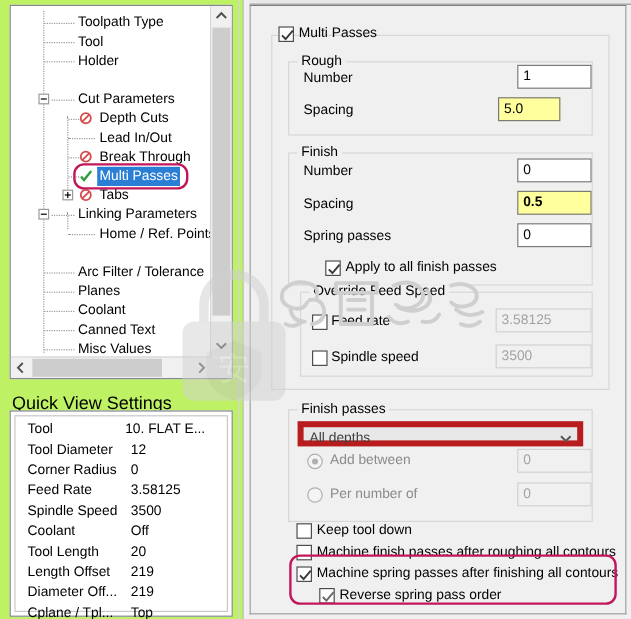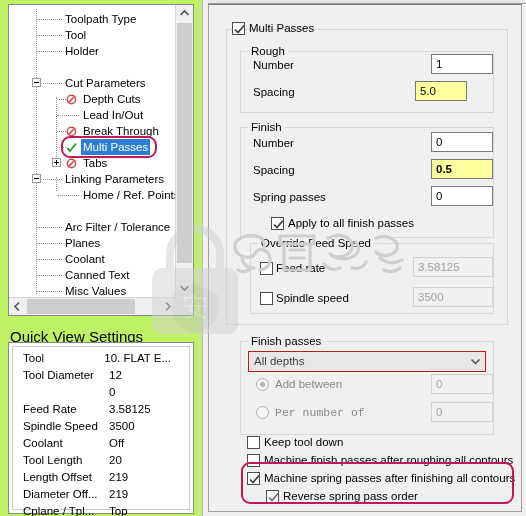--- a/index.html
+++ b/index.html
@@ -77,21 +77,21 @@
   .rb .dot{position:absolute;left:3px;top:3px;width:5px;height:5px;border-radius:50%;background:#b0b0b0;}
 
   .flbl{position:absolute;height:15px;line-height:15px;font-size:11.5px;white-space:nowrap;}
   .flbl.dis{color:#8a8a8a;}
 
   .inp{position:absolute;height:20px;box-sizing:border-box;border:1px solid #7a7a7a;
        background:#fff;font-size:11.5px;line-height:18px;padding-left:4px;color:#000;white-space:nowrap;}
   .inp.hl{background:#ffff9e;}
   .inp.dis{border:1px solid #d2d2d2;background:#f0f0f0;color:#a3a3a3;}
 
-  .combo{position:absolute;height:21px;box-sizing:border-box;border:1px solid #b91c1c;
+  .combo{position:absolute;height:21px;box-sizing:border-box;border:5px solid #b91c1c;
          background:#e7e7e7;font-size:11.5px;line-height:19px;padding-left:5px;color:#404040;}
   .combo .arwbox{position:absolute;right:1px;top:1px;width:17px;height:17px;}
 
   
   .redbox{position:absolute;border:2px solid #c2185b;border-radius:9px;box-sizing:border-box;z-index:30;}
 </style>
 </head>
 <body>
 
 <div id="root">
@@ -250,20 +250,21 @@
       <div id="qvinner">
         <div class="qrow" style="top:3px;">
           <span class="k">Tool</span>
           <span class="v right">10. FLAT E...</span>
         </div>
         <div class="qrow" style="top:20px;">
           <span class="k">Tool Diameter</span>
           <span class="v">12</span>
         </div>
         <div class="qrow" style="top:37px;">
+          <span class="k">Corner Radius</span>
           <span class="v">0</span>
         </div>
         <div class="qrow" style="top:54px;">
           <span class="k">Feed Rate</span>
           <span class="v">3.58125</span>
         </div>
         <div class="qrow" style="top:71px;">
           <span class="k">Spindle Speed</span>
           <span class="v">3500</span>
         </div>
@@ -345,21 +346,21 @@
             <polyline points="4.5,6.5 8.5,10.5 12.5,6.5" fill="none" stroke="#5a5a5a" stroke-width="1.7"></polyline>
           </svg>
       </span>
     </div>
     <div class="rb" style="left:47px;top:373px;">
         <span class="dot"></span>
       </div>
     <div class="flbl dis" style="left:66px;top:372px;">Add between</div>
     <div class="inp dis" style="left:222px;top:369px;width:62px;">0</div>
     <div class="rb" style="left:47px;top:401px;"></div>
-    <div class="flbl dis" style="left:66px;top:400px;font-family:Liberation Mono, monospace;">Per number of</div>
+    <div class="flbl dis" style="left:66px;top:400px;">Per number of</div>
     <div class="inp dis" style="left:222px;top:397px;width:62px;">0</div>
 
     <div class="cb" style="left:38px;top:431px;"></div>
     <div class="cblabel" style="left:55px;top:430px;">Keep tool down</div>
 
     <div class="cb" style="left:38px;top:449px;"></div>
     <div class="cblabel" style="left:55px;top:448px;">Machine finish passes after roughing all contours</div>
 
     <div class="cb" style="left:38px;top:467px;">
       <svg width="11" height="11" viewBox="0 0 11 11">

